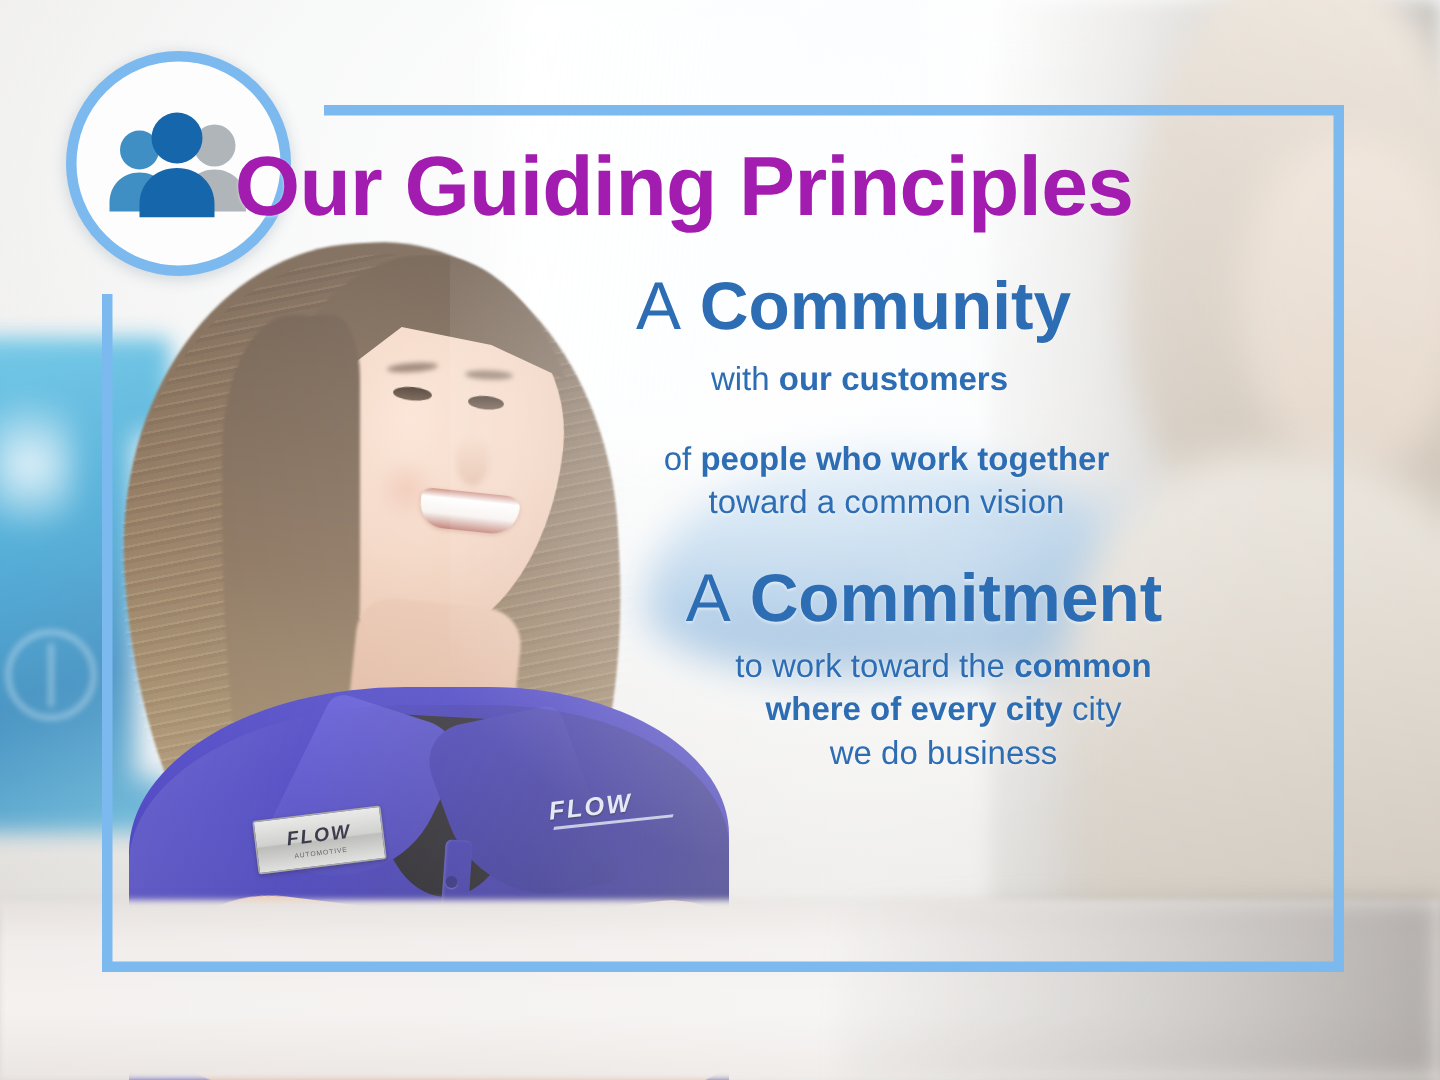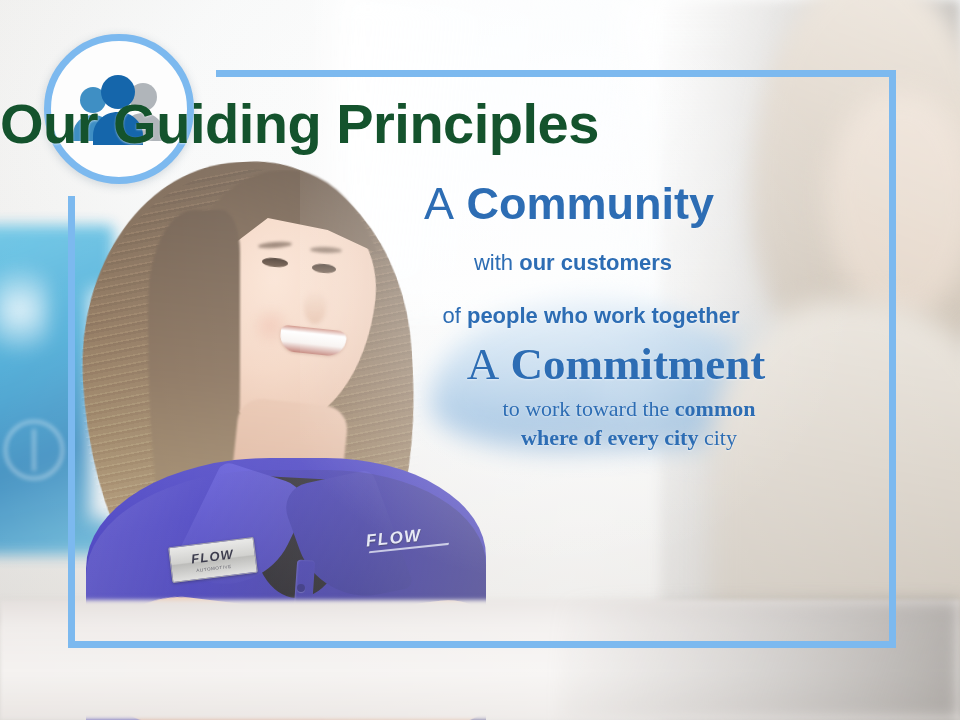--- a/index.html
+++ b/index.html
@@ -326,26 +326,26 @@
     border:7px solid #7cb9ef;
     box-sizing:border-box;
     display:flex;align-items:center;justify-content:center;
     box-shadow:0 2px 10px rgba(60,90,120,.22);
   }
   .people-icon{display:block;}
 
   
   .headline{
     position:absolute;left:0;top:96px;width:912px;
-    text-align:left;
+    text-align:center;
     font-family:"Liberation Sans","DejaVu Sans",sans-serif;
     font-weight:700;
     font-size:56px;
     letter-spacing:-.5px;
-    color:#14532d;
+    color:#a21caf;
     line-height:1;
     text-shadow:0 1px 2px rgba(255,255,255,.55);
   }
 
   .principles{
     position:absolute;left:250px;top:180px;width:646px;
     text-align:center;
     color:#2d6db4;
     text-shadow:0 1px 2px rgba(255,255,255,.5);
   }
@@ -353,25 +353,25 @@
   .p-title{
     font-size:45px;line-height:1.08;font-weight:700;white-space:nowrap;
   }
   .p-title .art{font-weight:300;}
   .p-sub{
     font-size:22px;line-height:1.32;font-weight:400;margin-top:2px;
   }
   .p-sub b{font-weight:700;}
 
   .pr-1 .p-title{margin-left:-8px;}
-  .pr-1 .p-sub{margin-top:19px;}
+  .pr-1 .p-sub{margin-top:9px;}
   .pr-2{margin-top:24px;}
   .pr-2 .p-title{margin-left:36px;}
   .pr-2 .p-sub{margin-top:10px;margin-left:36px;}
-  .pr-3{margin-top:10px;font-family:Liberation Serif, serif;}
+  .pr-3{margin-top:26px;}
   .pr-3 .p-title{margin-left:86px;}
   .pr-3 .p-sub{margin-top:6px;margin-left:112px;}
 </style>
 </head>
 <body>
 
 <div class="stage">
 
   <div class="photo">
     <div class="bg-base"></div>
@@ -468,28 +468,30 @@
         <span>Community</span>
       </div>
       <div class="p-sub">
         <div><span>with </span><b>our customers</b></div>
       </div>
     </div>
 
     <div class="principle pr-2">
       <div class="p-sub">
         <div><span>of </span><b>people who work together</b></div>
+        <div><span>toward a common vision</span></div>
       </div>
     </div>
 
     <div class="principle pr-3">
       <div class="p-title">
         <span class="art">A</span>
         <span>Commitment</span>
       </div>
       <div class="p-sub">
         <div><span>to work toward the </span><b>common</b></div>
         <div><b>where of every city</b><span> city</span></div>
+        <div><span>we do business</span></div>
       </div>
     </div>
   </div>
 
 </div>
 
 </body></html>

